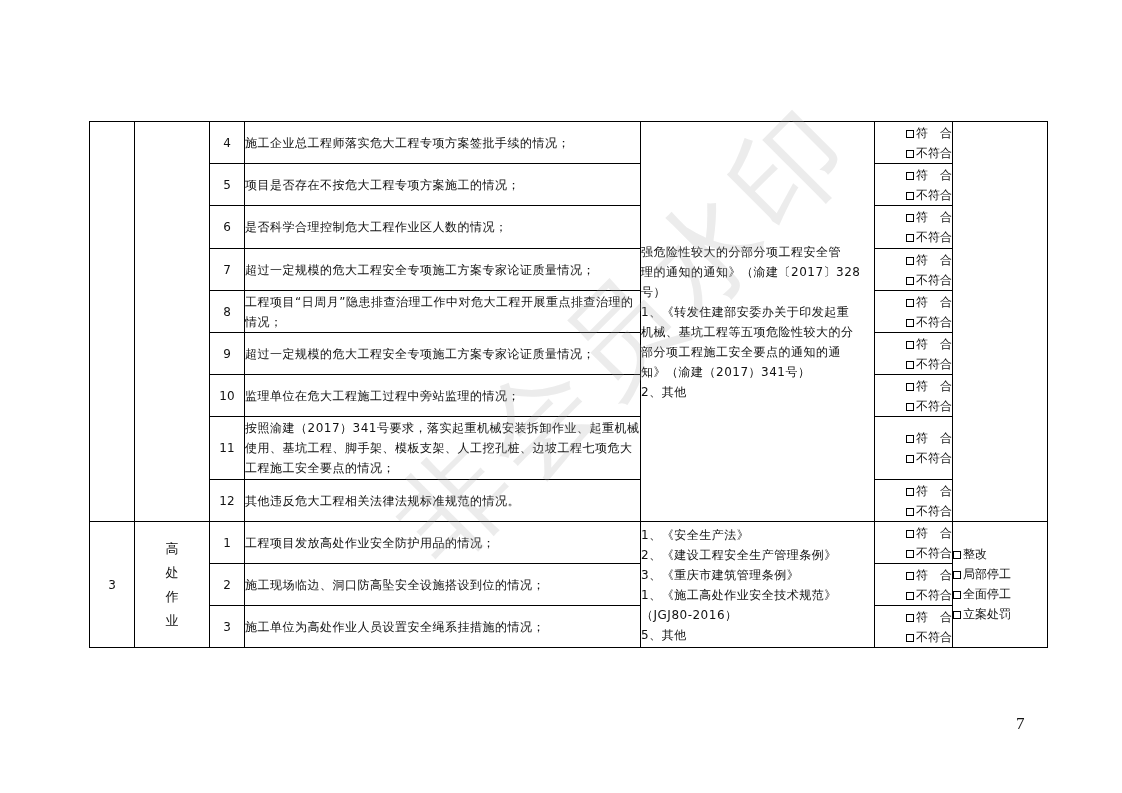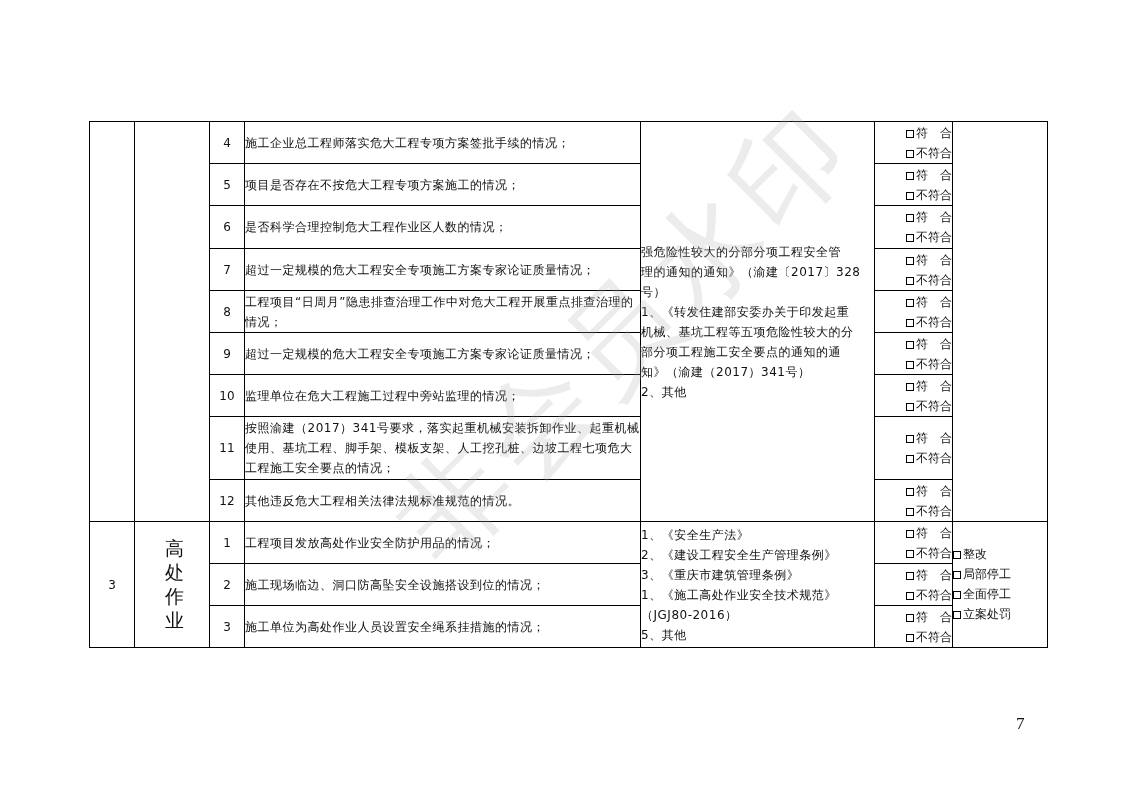--- a/index.html
+++ b/index.html
@@ -8,21 +8,21 @@
   .page { position: absolute; left: 0; top: 0; width: 1122px; height: 793px; background: #fff; }
   table.checklist { position: absolute; left: 89px; top: 121px; border-collapse: collapse; table-layout: fixed; width: 958px; }
   table.checklist td { border: 1px solid #000; padding: 0; vertical-align: middle; font-size: 12px; line-height: 20px; }
   td.c-seq { text-align: center; }
   td.c-cat { text-align: center; }
   td.c-num { text-align: center; }
   td.c-item { padding-left: 7px; padding-right: 4px; letter-spacing: 0.5px; }
   td.c-basis { vertical-align: top; padding-left: 6px; padding-right: 4px; letter-spacing: 0.5px; line-height: 21px; }
   td.c-result { text-align: right; font-size: 12px; line-height: 21px; }
   td.c-action { vertical-align: middle; padding-left: 8px; font-size: 13px; line-height: 20.5px; font-family: Liberation Mono, monospace; }
-  .cat-vertical { display: inline-block; width: 14px; font-size: 19px; line-height: 24px; word-break: break-all; text-align: center; }
+  .cat-vertical { display: inline-block; width: 14px; font-size: 13px; line-height: 24px; word-break: break-all; text-align: center; }
   .chk { display: inline-block; width: 8px; height: 8px; border: 1px solid #000; margin-right: 2px; vertical-align: -1px; box-sizing: border-box; }
   .res-line { display: block; white-space: pre; }
   .basis-line { display: block; white-space: nowrap; }
   .act-line { display: block; white-space: nowrap; }
   .watermark { position: absolute; left: 330px; top: 260px; font-size: 110px; color: rgba(170,170,170,0.22);
                transform: rotate(-45deg); transform-origin: center; white-space: nowrap; pointer-events: none;
                font-family: "DejaVu Sans", sans-serif; font-weight: 300; letter-spacing: 8px; }
   .page-number { position: absolute; left: 1016px; top: 714px; font-size: 17px; font-family: "Liberation Serif", "DejaVu Serif", serif; }
 </style>
 </head>

